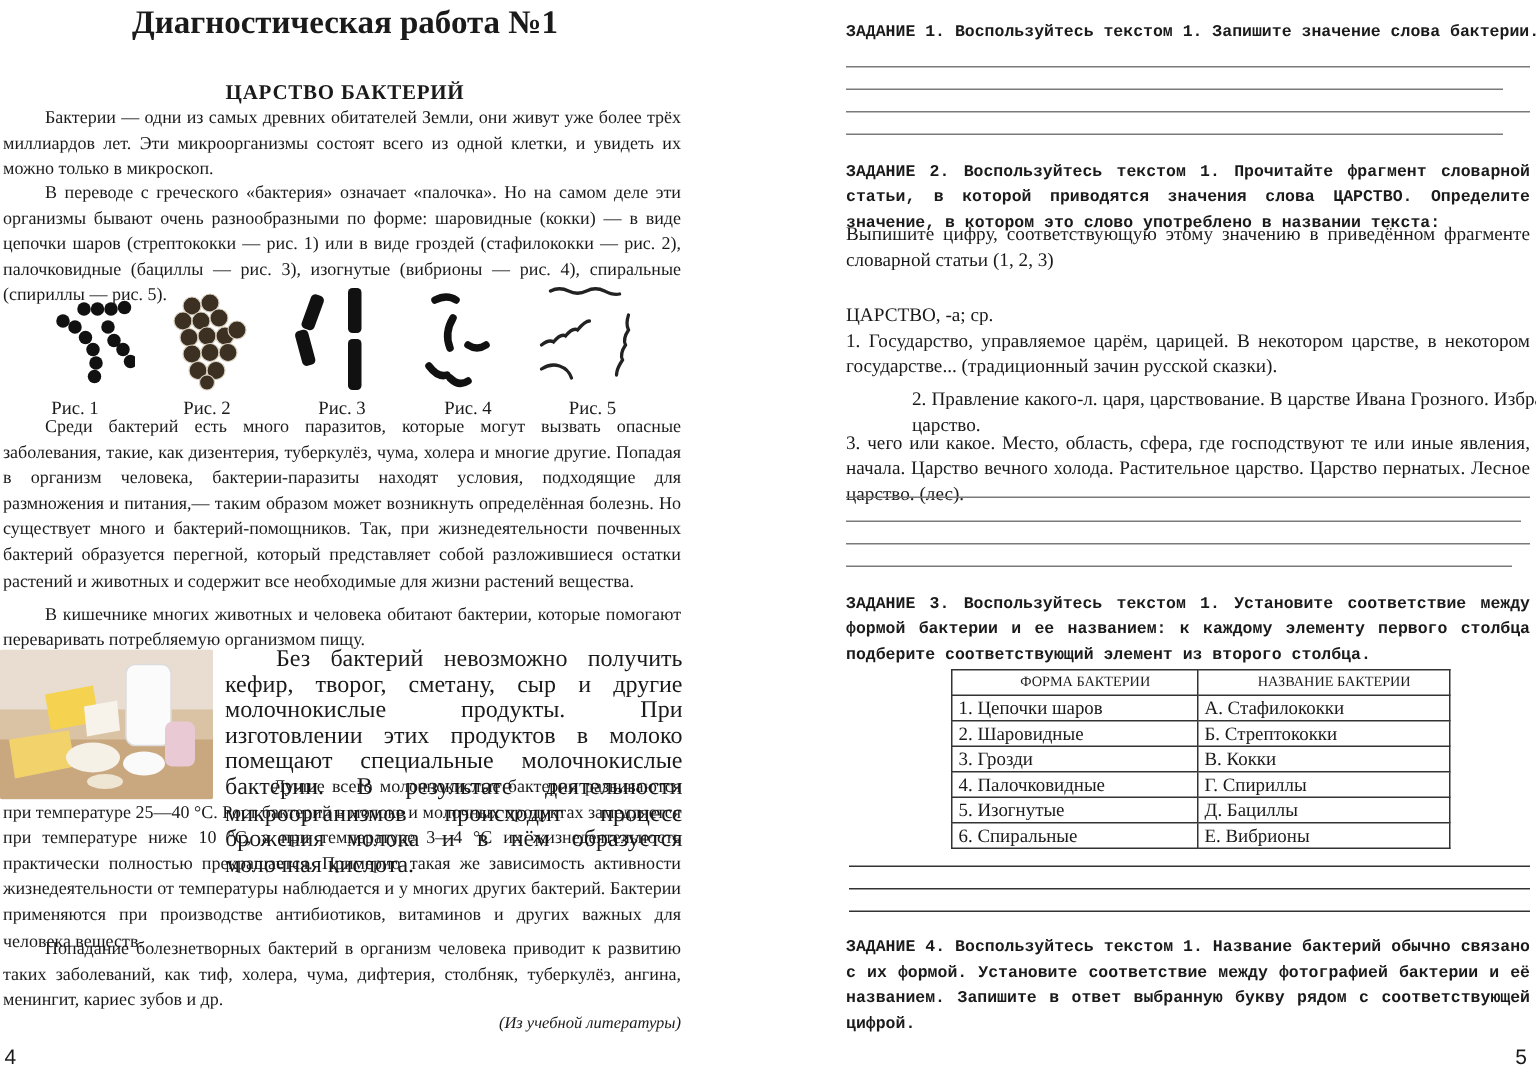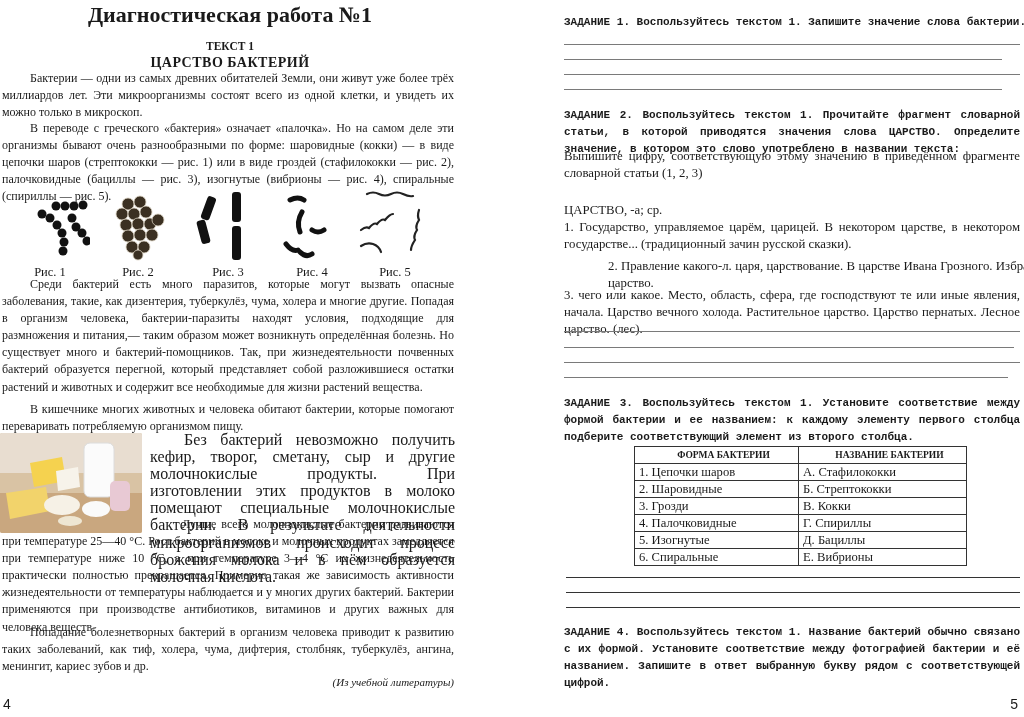--- a/index.html
+++ b/index.html
@@ -33,30 +33,29 @@
   .page-num { position: absolute; top: 696px; font-family: "Liberation Sans", sans-serif; font-size: 14px; }
 
   .task-head { position: absolute; left: 52px; width: 456px; font-size: 11px; font-weight: bold;
                line-height: 17px; text-align: justify; margin: 0; font-family: Liberation Mono, monospace; }
   .task-text { position: absolute; left: 52px; width: 456px; font-size: 12.8px; line-height: 17px;
                text-align: justify; margin: 0; }
   .answer-line { position: absolute; height: 0; border-top: 1px solid #7a7a7a; }
 
   table.match { position: absolute; left: 122px; top: 446px; border-collapse: collapse; font-size: 12.6px; }
   table.match th, table.match td { border: 1px solid #333; padding: 0 4px; height: 16px; line-height: 16px; }
-  table.match th { font-size: 9.5px; font-weight: bold; text-align: center; height: 14px; padding-left: 18px; }
+  table.match th { font-size: 9.5px; font-weight: normal; text-align: center; height: 14px; padding-left: 18px; }
   table.match td.c1 { width: 155px; }
   table.match td.c2 { width: 159px; }
 </style>
 </head>
 <body>
 
 <div class="page" id="left">
   <div class="main-title">Диагностическая работа №1</div>
-  <div class="text-label">ТЕКСТ 1</div>
   <div class="text-title">ЦАРСТВО БАКТЕРИЙ</div>
 
   <p class="para indent" style="top:70px;">Бактерии — одни из самых древних обитателей Земли, они живут уже более трёх миллиардов лет. Эти микроорганизмы состоят всего из одной клетки, и увидеть их можно только в микроскоп.</p>
   <p class="para indent" style="top:120px;">В переводе с греческого «бактерия» означает «палочка». Но на самом деле эти организмы бывают очень разнообразными по форме: шаровидные (кокки) — в виде цепочки шаров (стрептококки — рис. 1) или в виде гроздей (стафилококки — рис. 2), палочковидные (бациллы — рис. 3), изогнутые (вибрионы — рис. 4), спиральные (спириллы — рис. 5).</p>
 
   <div class="figs">
     <div class="fig" style="left:10px;">
       <svg width="80" height="72">
         <g fill="#111">
           <circle cx="46" cy="16" r="4.5"></circle>

